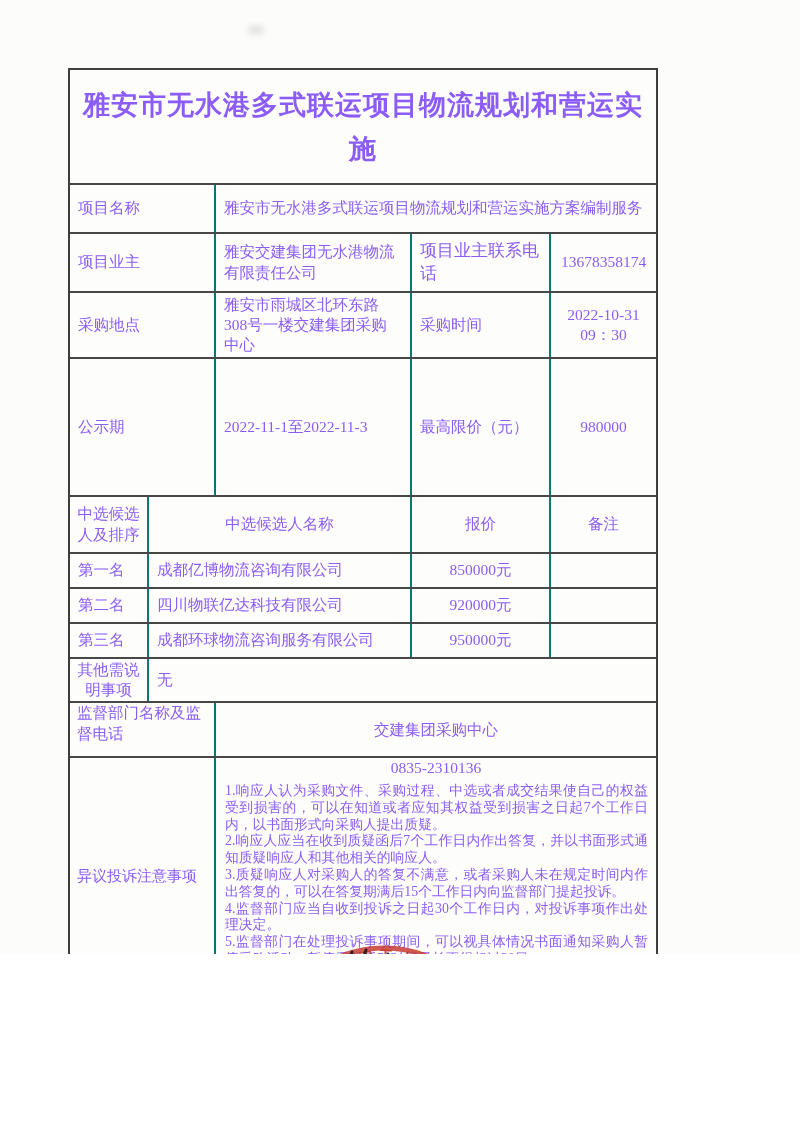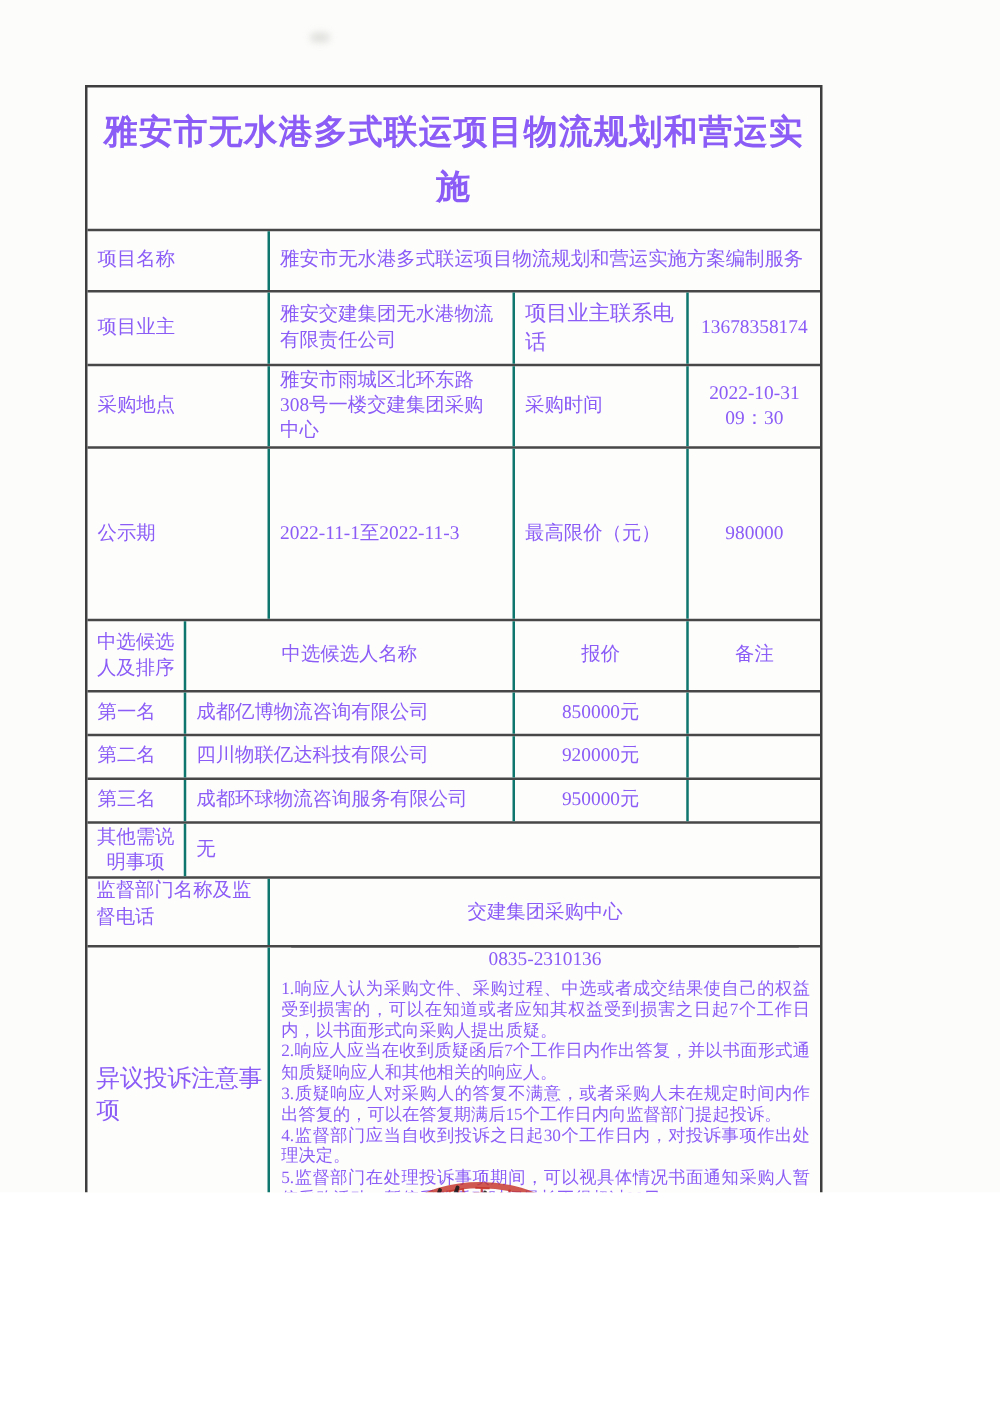--- a/index.html
+++ b/index.html
@@ -145,21 +145,21 @@
 
     <div class="row h-sv">
       <div class="cell nb w-label" style="padding:4px 2px 16px 7px">监督部门名称及监督电话</div>
       <div class="cell w-big sub-stack">
         <div class="sub">交建集团采购中心</div>
         <div class="sub">0835-2310136</div>
       </div>
     </div>
 
     <div class="row h-cm">
-      <div class="cell nb w-label" style="font-size:19px; padding:4px 4px 4px 7px">异议投诉注意事项</div>
+      <div class="cell nb w-label" style="font-size:15px; padding:4px 4px 4px 7px">异议投诉注意事项</div>
       <div class="cell w-big complaint-text">
         <div>1.响应人认为采购文件、采购过程、中选或者成交结果使自己的权益受到损害的，可以在知道或者应知其权益受到损害之日起7个工作日内，以书面形式向采购人提出质疑。</div>
         <div>2.响应人应当在收到质疑函后7个工作日内作出答复，并以书面形式通知质疑响应人和其他相关的响应人。</div>
         <div>3.质疑响应人对采购人的答复不满意，或者采购人未在规定时间内作出答复的，可以在答复期满后15个工作日内向监督部门提起投诉。</div>
         <div>4.监督部门应当自收到投诉之日起30个工作日内，对投诉事项作出处理决定。</div>
         <div>5.监督部门在处理投诉事项期间，可以视具体情况书面通知采购人暂停采购活动，暂停采购活动时间最长不得超过30日。</div>
       </div>
     </div>
 
 

